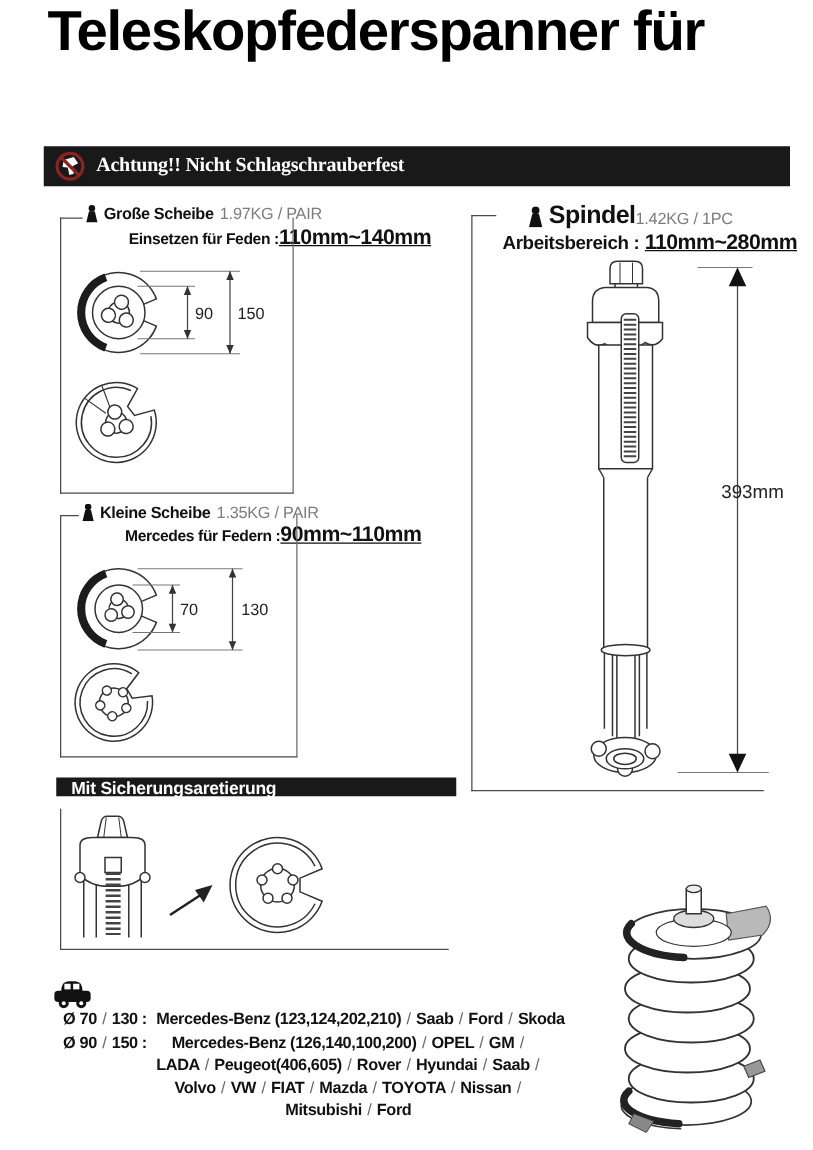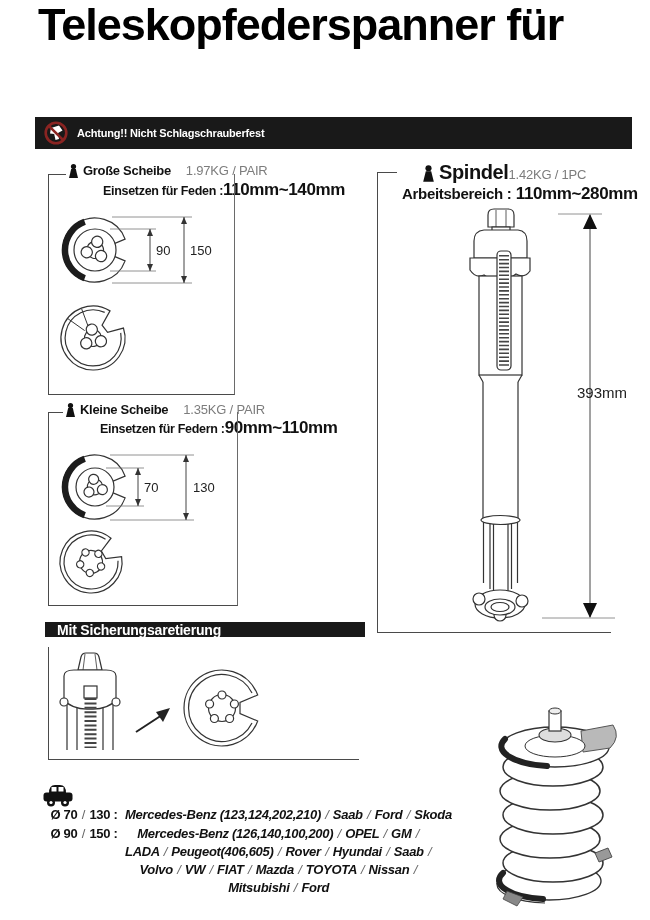--- a/index.html
+++ b/index.html
@@ -5,42 +5,42 @@
   html,body{margin:0;padding:0;background:#fff;}
   .page{position:relative;width:650px;height:920px;background:#fff;overflow:hidden;
         font-family:"Liberation Sans",sans-serif;color:#111;padding-left:36px;}
   .abs{position:absolute;}
   
   .title{left:38px;top:0px;width:600px;font-size:45px;line-height:49px;font-weight:700;
          letter-spacing:-1px;color:#000;}
   
   .banner{background:#191919;color:#fff;display:flex;align-items:center;}
   .warnbar{left:35px;top:117px;width:597px;height:32px;}
-  .warnbar .txt{font-size:11px;font-weight:700;margin-left:8px;letter-spacing:-0.2px;}
+  .warnbar .txt{font-size:16px;font-weight:700;margin-left:8px;letter-spacing:-0.2px;font-family:Liberation Serif, serif;}
   .warnbar svg{margin-left:8px;flex:0 0 auto;}
   .lockbar{left:45px;top:622px;width:320px;height:15px;}
   .lockbar .txt{font-size:14px;font-weight:700;margin-left:12px;letter-spacing:-0.2px;}
   
   .sec-head{display:flex;align-items:center;}
   .sname{font-weight:700;font-size:13px;letter-spacing:-0.3px;}
   .sname.big{font-size:20px;letter-spacing:-0.4px;}
-  .sweight{font-weight:400;font-size:13px;color:#7c7c7c;margin-left:15px;letter-spacing:-0.2px;}
+  .sweight{font-weight:400;font-size:13px;color:#7c7c7c;margin-left:5px;letter-spacing:-0.2px;}
   .sub-label{font-weight:700;font-size:12.5px;letter-spacing:-0.3px;}
-  .sub-value{font-weight:700;font-size:17px;letter-spacing:-0.4px;}
+  .sub-value{font-weight:700;font-size:17px;letter-spacing:-0.4px;text-decoration:underline;}
   .sub-value.xl{font-size:17px;}
   .wicon{margin-right:4px;margin-top:1px;}
   
   .bracket{border-left:1px solid #4a4a4a;border-bottom:1px solid #4a4a4a;}
   .bracket.rgt{border-right:1px solid #6a6a6a;}
   .stub{height:1px;background:#4a4a4a;}
   
   .compat{left:43px;top:806px;width:480px;}
   .crow{display:flex;margin-bottom:1px;text-align:center;}
   .csize{flex:0 0 82px;font-weight:700;font-size:13px;line-height:18px;letter-spacing:-0.3px;white-space:nowrap;}
-  .clines{font-weight:700;font-size:13px;line-height:18px;letter-spacing:-0.3px;font-style:italic;}
+  .clines{font-weight:700;font-size:13px;line-height:18px;letter-spacing:-0.3px;}
   .sep{font-weight:400;color:#666;padding:0 1px;}
   svg text{font-family:"Liberation Sans",sans-serif;fill:#222;}
   .dim{stroke:#444;stroke-width:1;}
   .ext{stroke:#777;stroke-width:0.8;}
   .ln{stroke:#333;stroke-width:1.2;fill:#fff;}
   .lnf{stroke:#333;stroke-width:1.2;fill:none;}
 </style>
 </head>
 <body>
 
@@ -117,21 +117,21 @@
 
   <div class="abs sec-head" style="left:65px;top:402px;">
     <svg class="wicon" width="11" height="14" viewBox="0 0 11 14">
       <circle cx="5.5" cy="2.6" r="2.6" fill="#111"></circle>
         <path d="M1,14 L3.2,5 h4.6 L10,14 Z" fill="#111"></path>
     </svg>
     <span class="sname">Kleine Scheibe</span>
     <span class="sweight">1.35KG / PAIR</span>
   </div>
   <div class="abs" style="left:100px;top:418px;">
-    <span class="sub-label">Einsetzen für Federn :</span><span class="sub-value">90mm~110mm</span>
+    <span class="sub-label">Mercedes für Federn :</span><span class="sub-value">90mm~110mm</span>
   </div>
 
   <div class="abs stub" style="left:48px;top:412px;width:15px;"></div>
   <div class="abs bracket rgt" style="left:48px;top:412px;width:188px;height:193px;"></div>
 
   <svg class="abs" style="left:50px;top:436px;" width="183" height="167" viewBox="0 0 183 167">
     <g transform="translate(45,51)">
       <path class="ln" d="M 30.1,-10.9 A 32,32 0 1 0 30.1,10.9 L 15,4.5 L 15,-4.5 Z"></path>
       <path d="M -10.3,-28.2 A 30,30 0 0 0 -10.3,28.2" fill="none" stroke="#1c1c1c" stroke-width="6.5"></path>
       <circle class="ln" r="19"></circle>

